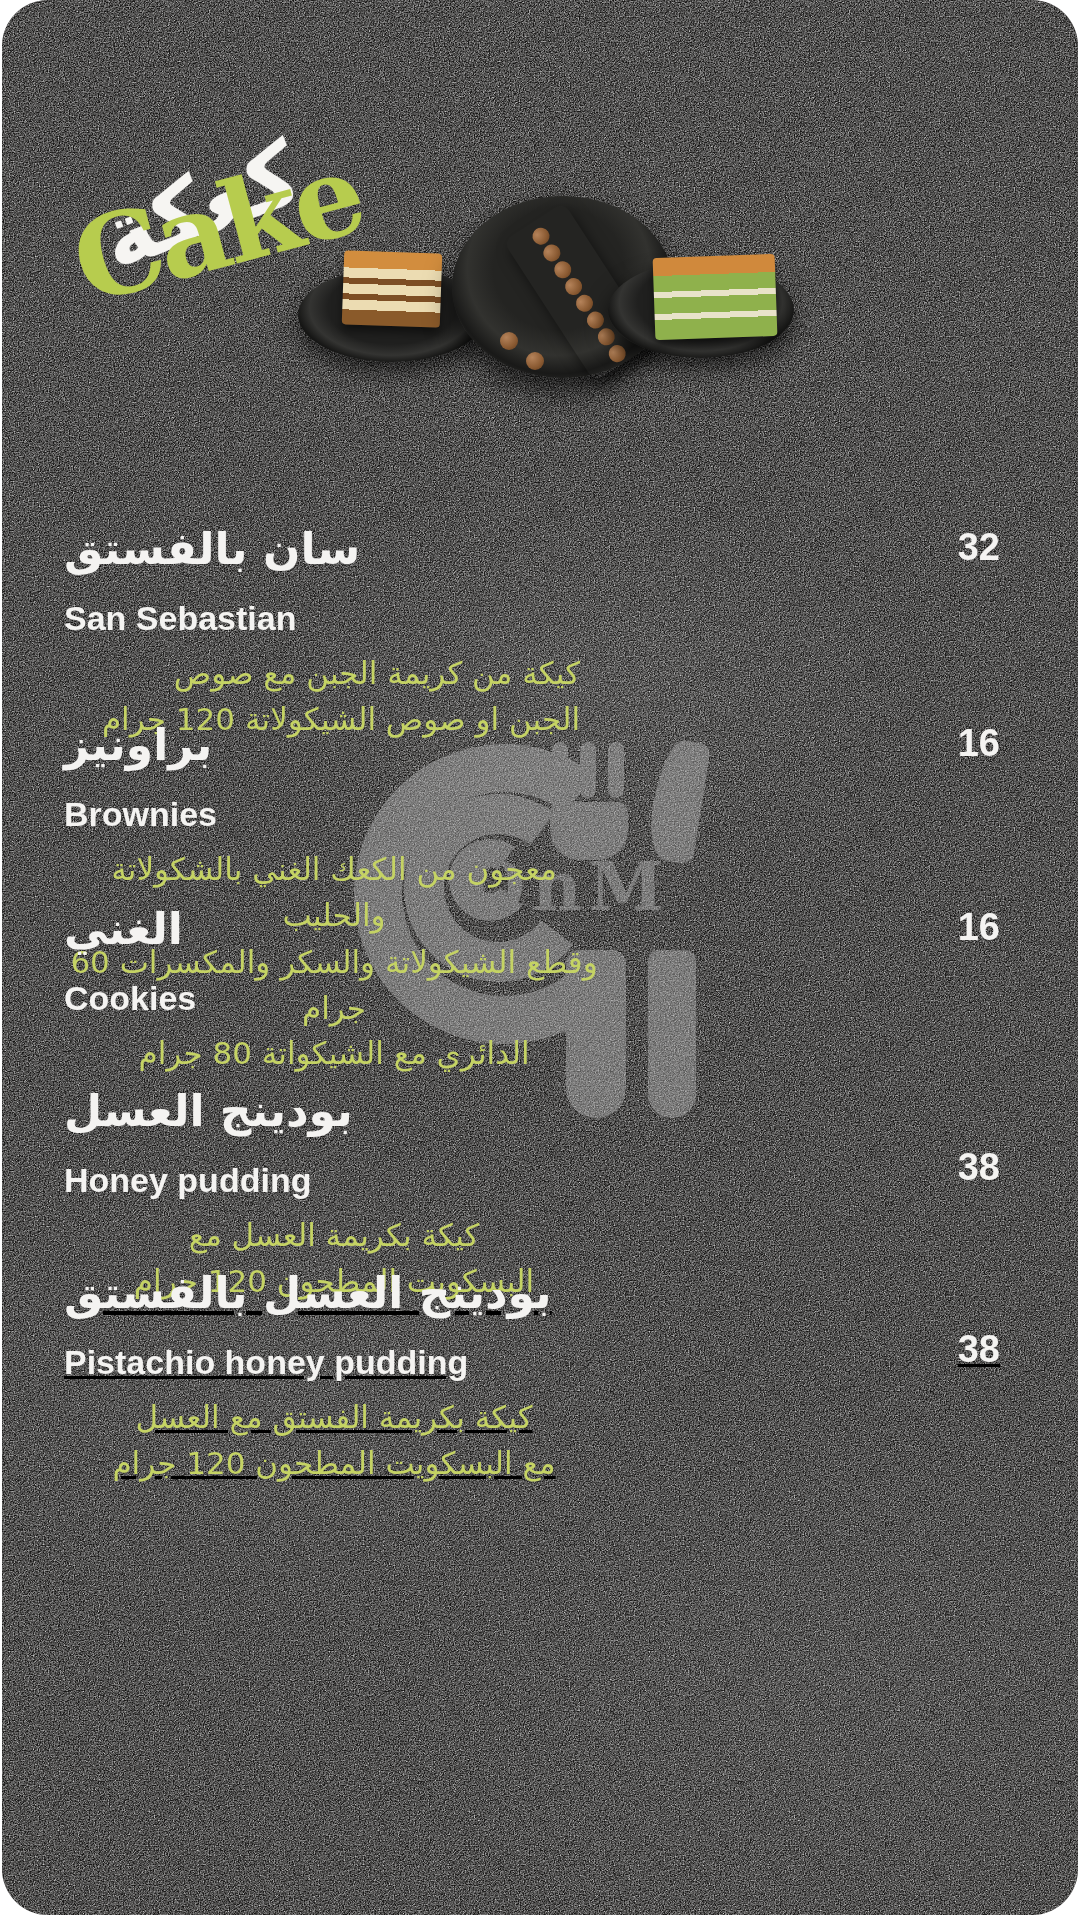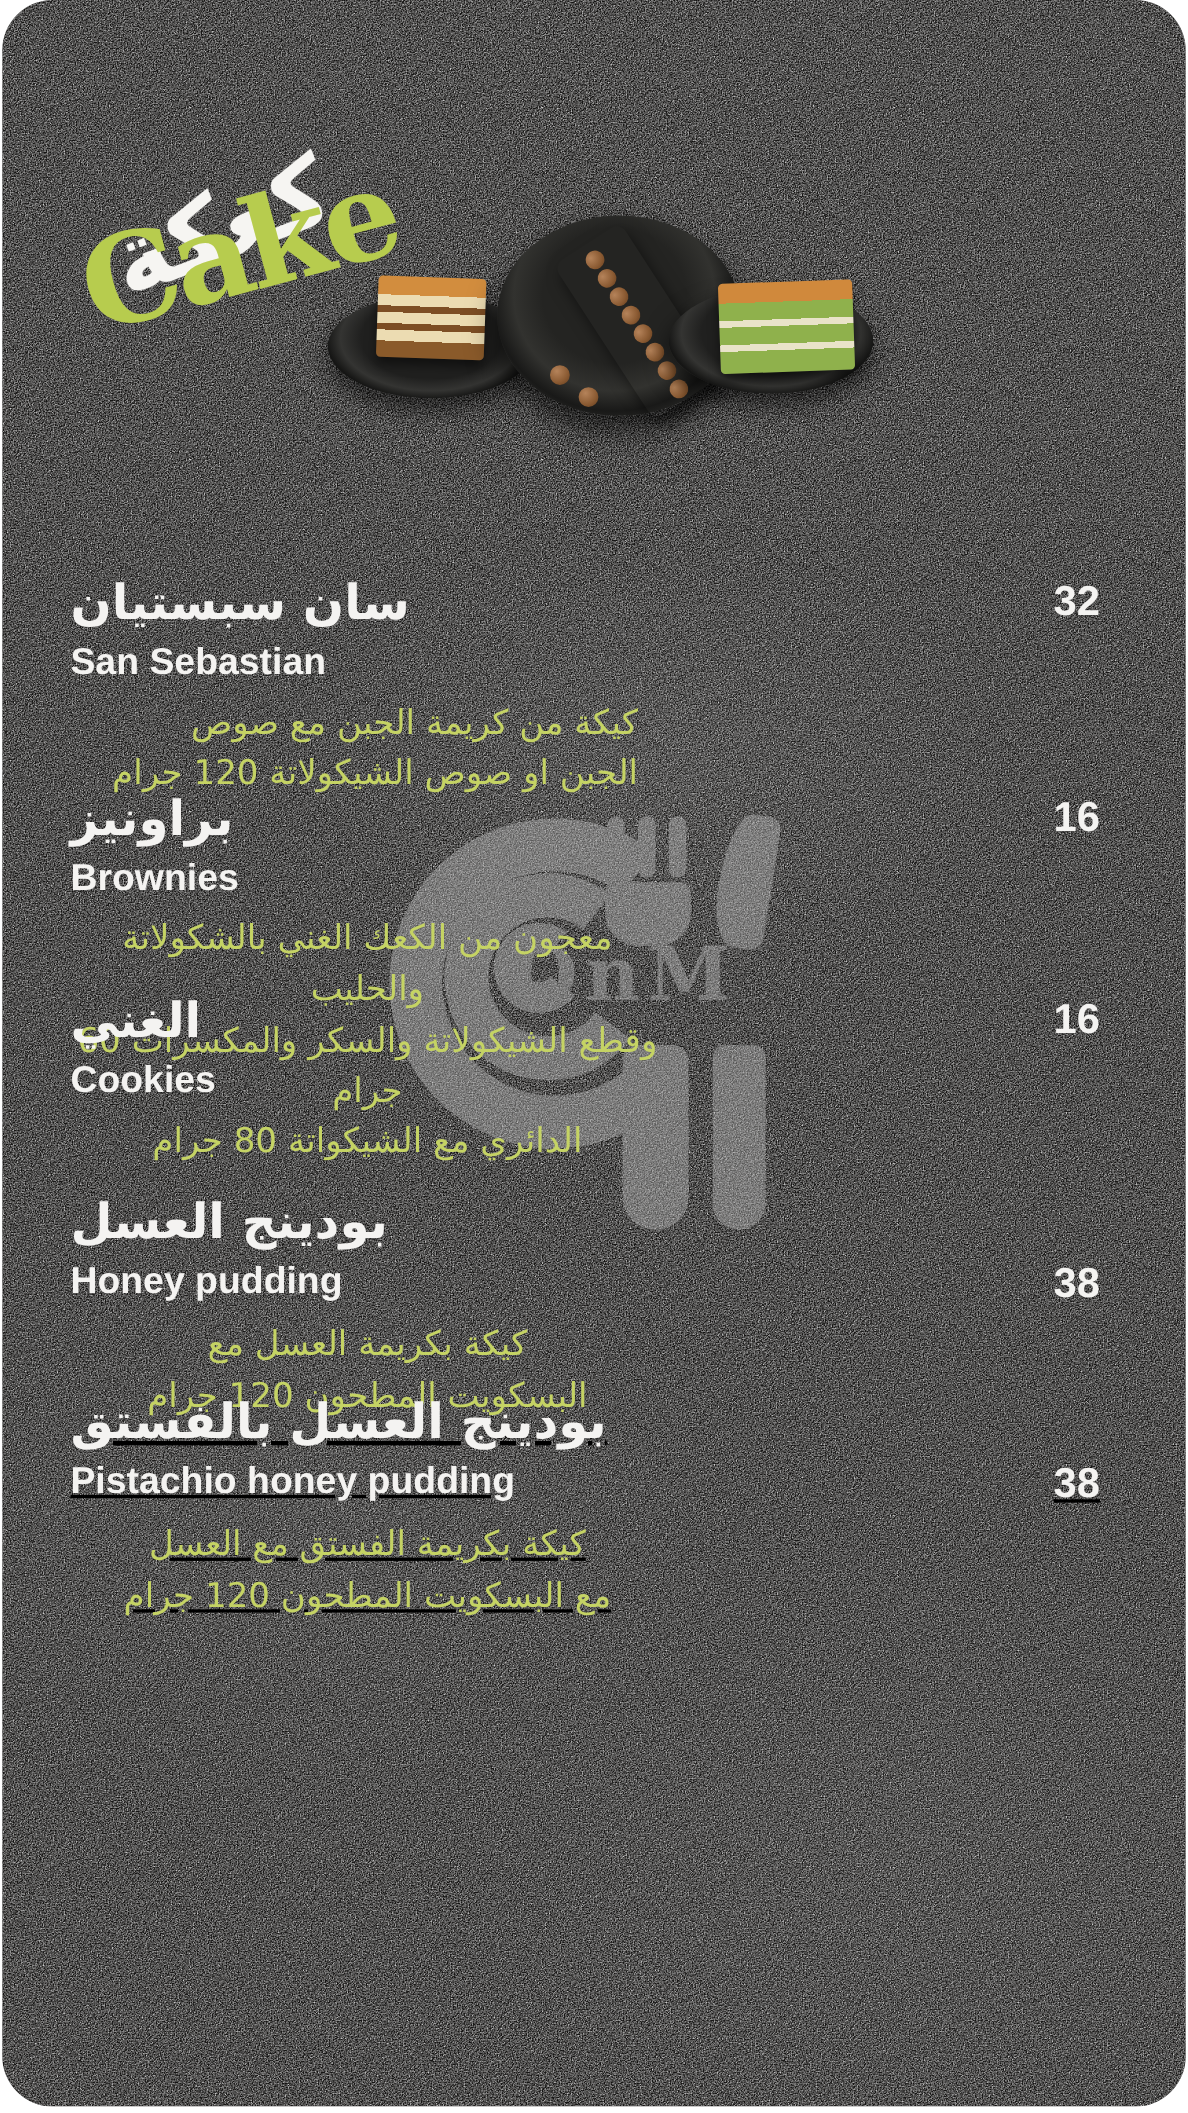--- a/index.html
+++ b/index.html
@@ -79,21 +79,21 @@
   .wm-text{position:absolute;left:172px;top:116px;color:#b7b7b7;
     font:bold 68px/1 "DejaVu Serif",serif;letter-spacing:7px;text-align:center;}
   .wm-u1{position:absolute;left:272px;top:214px;width:60px;height:168px;border-radius:14px 14px 30px 30px;background:#b7b7b7;}
   .wm-u2{position:absolute;left:354px;top:214px;width:48px;height:168px;border-radius:12px 12px 26px 26px;background:#b7b7b7;}
 
   
   .item{position:absolute;left:62px;right:78px;}
   .i1{top:524px;} .i2{top:720px;} .i3{top:904px;} .i4{top:1086px;} .i5{top:1268px;text-decoration:underline;}
   .row{display:flex;justify-content:space-between;align-items:flex-start;}
   .name-ar{direction:rtl;text-align:left;color:#f4f3f1;font:bold 44px/1.15 "DejaVu Sans",sans-serif;white-space:nowrap;}
-  .name-en{color:#f4f3f1;font:bold 34px/1.1 "Liberation Sans",sans-serif;margin-top:9px;white-space:nowrap;}
+  .name-en{color:#f4f3f1;font:bold 34px/1.1 "Liberation Sans",sans-serif;margin-top:25px;white-space:nowrap;}
   .price{color:#f4f3f1;font:bold 38px/1 "Liberation Sans",sans-serif;margin-top:4px;}
   .i4 .price,.i5 .price{margin-top:62px;}
   .desc{margin-top:13px;direction:rtl;color:#c5d364;font:31px/1.5 "DejaVu Sans",sans-serif;width:540px;text-align:center;}
   .i1 .desc{text-align:right;width:516px;}
 </style>
 </head>
 <body>
 
 <div class="card">
 
@@ -140,21 +140,21 @@
     </div>
     <div class="wm-knife"></div>
     <div class="wm-text">OnM</div>
     <div class="wm-u1"></div>
     <div class="wm-u2"></div>
   </div>
 
   <div class="item i1">
     <div class="row">
       <div>
-        <div class="name-ar">سان سبستيان</div>
+        <div class="name-ar">سان بالفستق</div>
         <div class="name-en">San Sebastian</div>
       </div>
       <div class="price">32</div>
     </div>
     <div class="desc">
       <div>كيكة من كريمة الجبن مع صوص</div>
       <div>الجبن او صوص الشيكولاتة 120 جرام</div>
     </div>
   </div>
 

